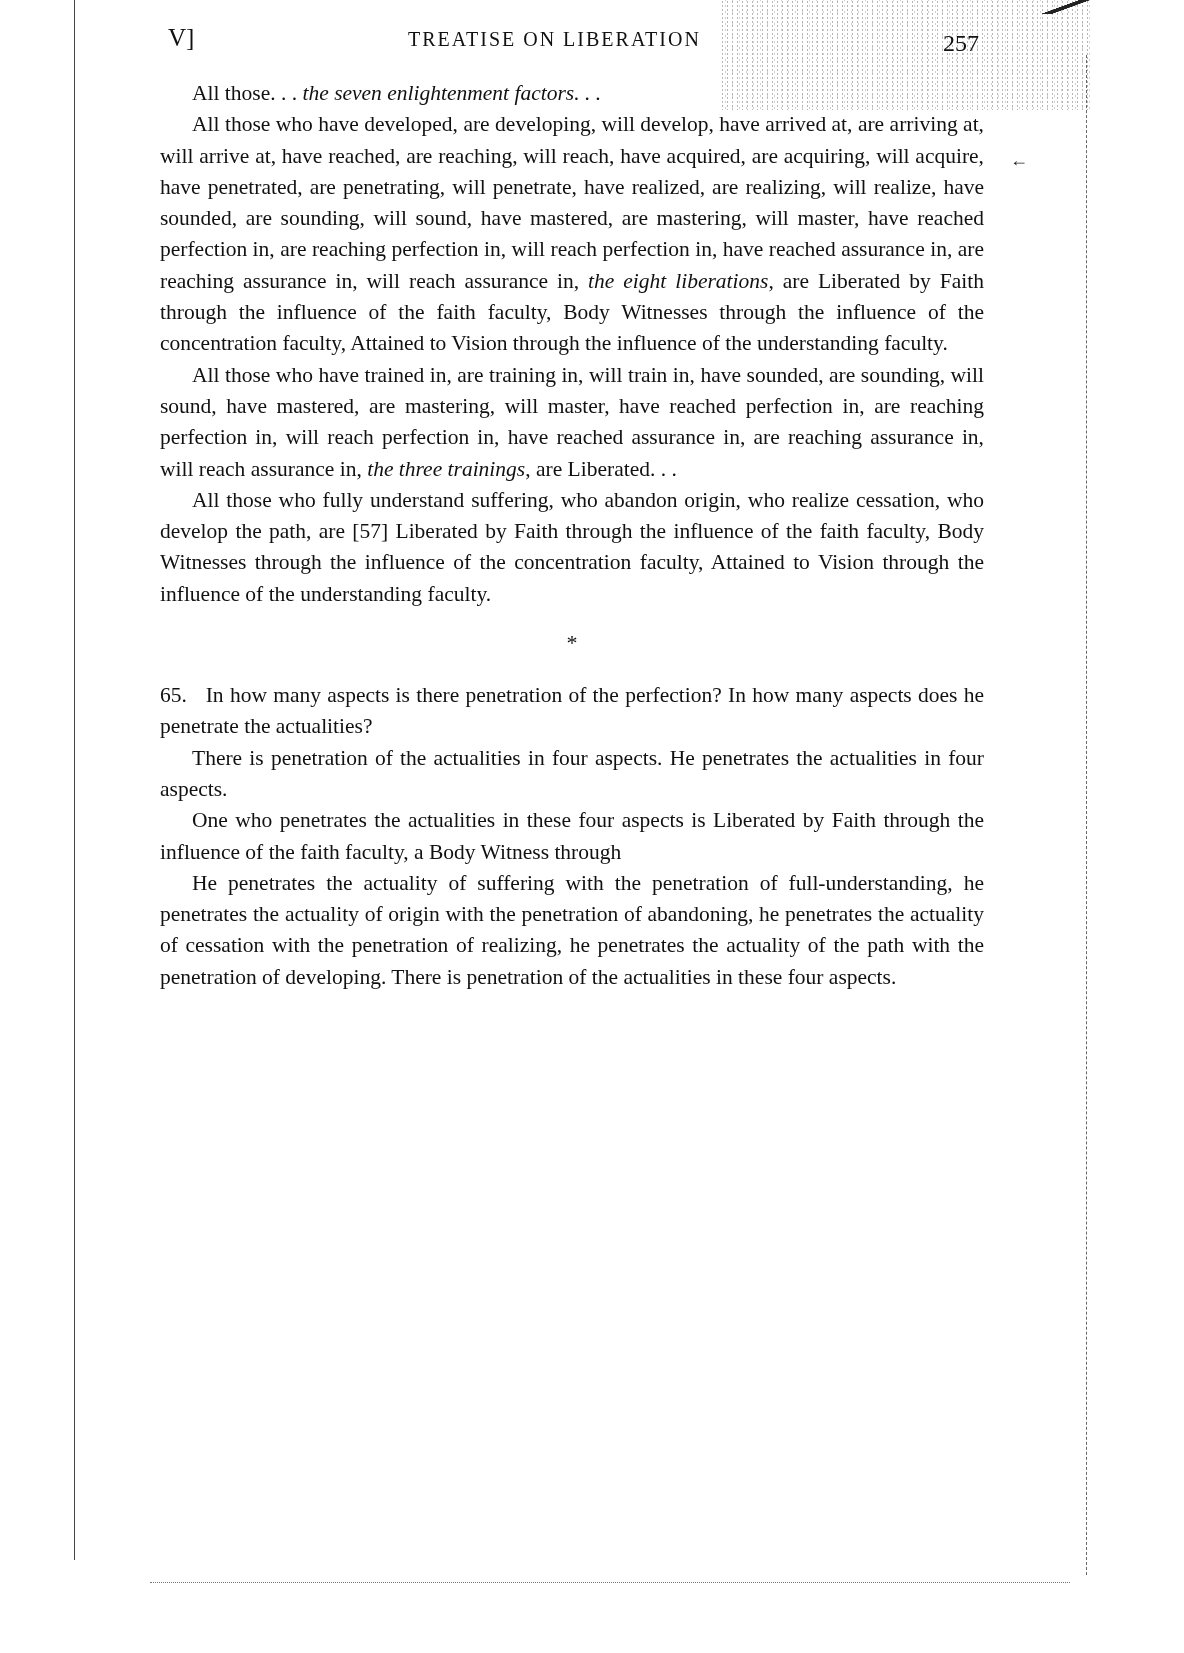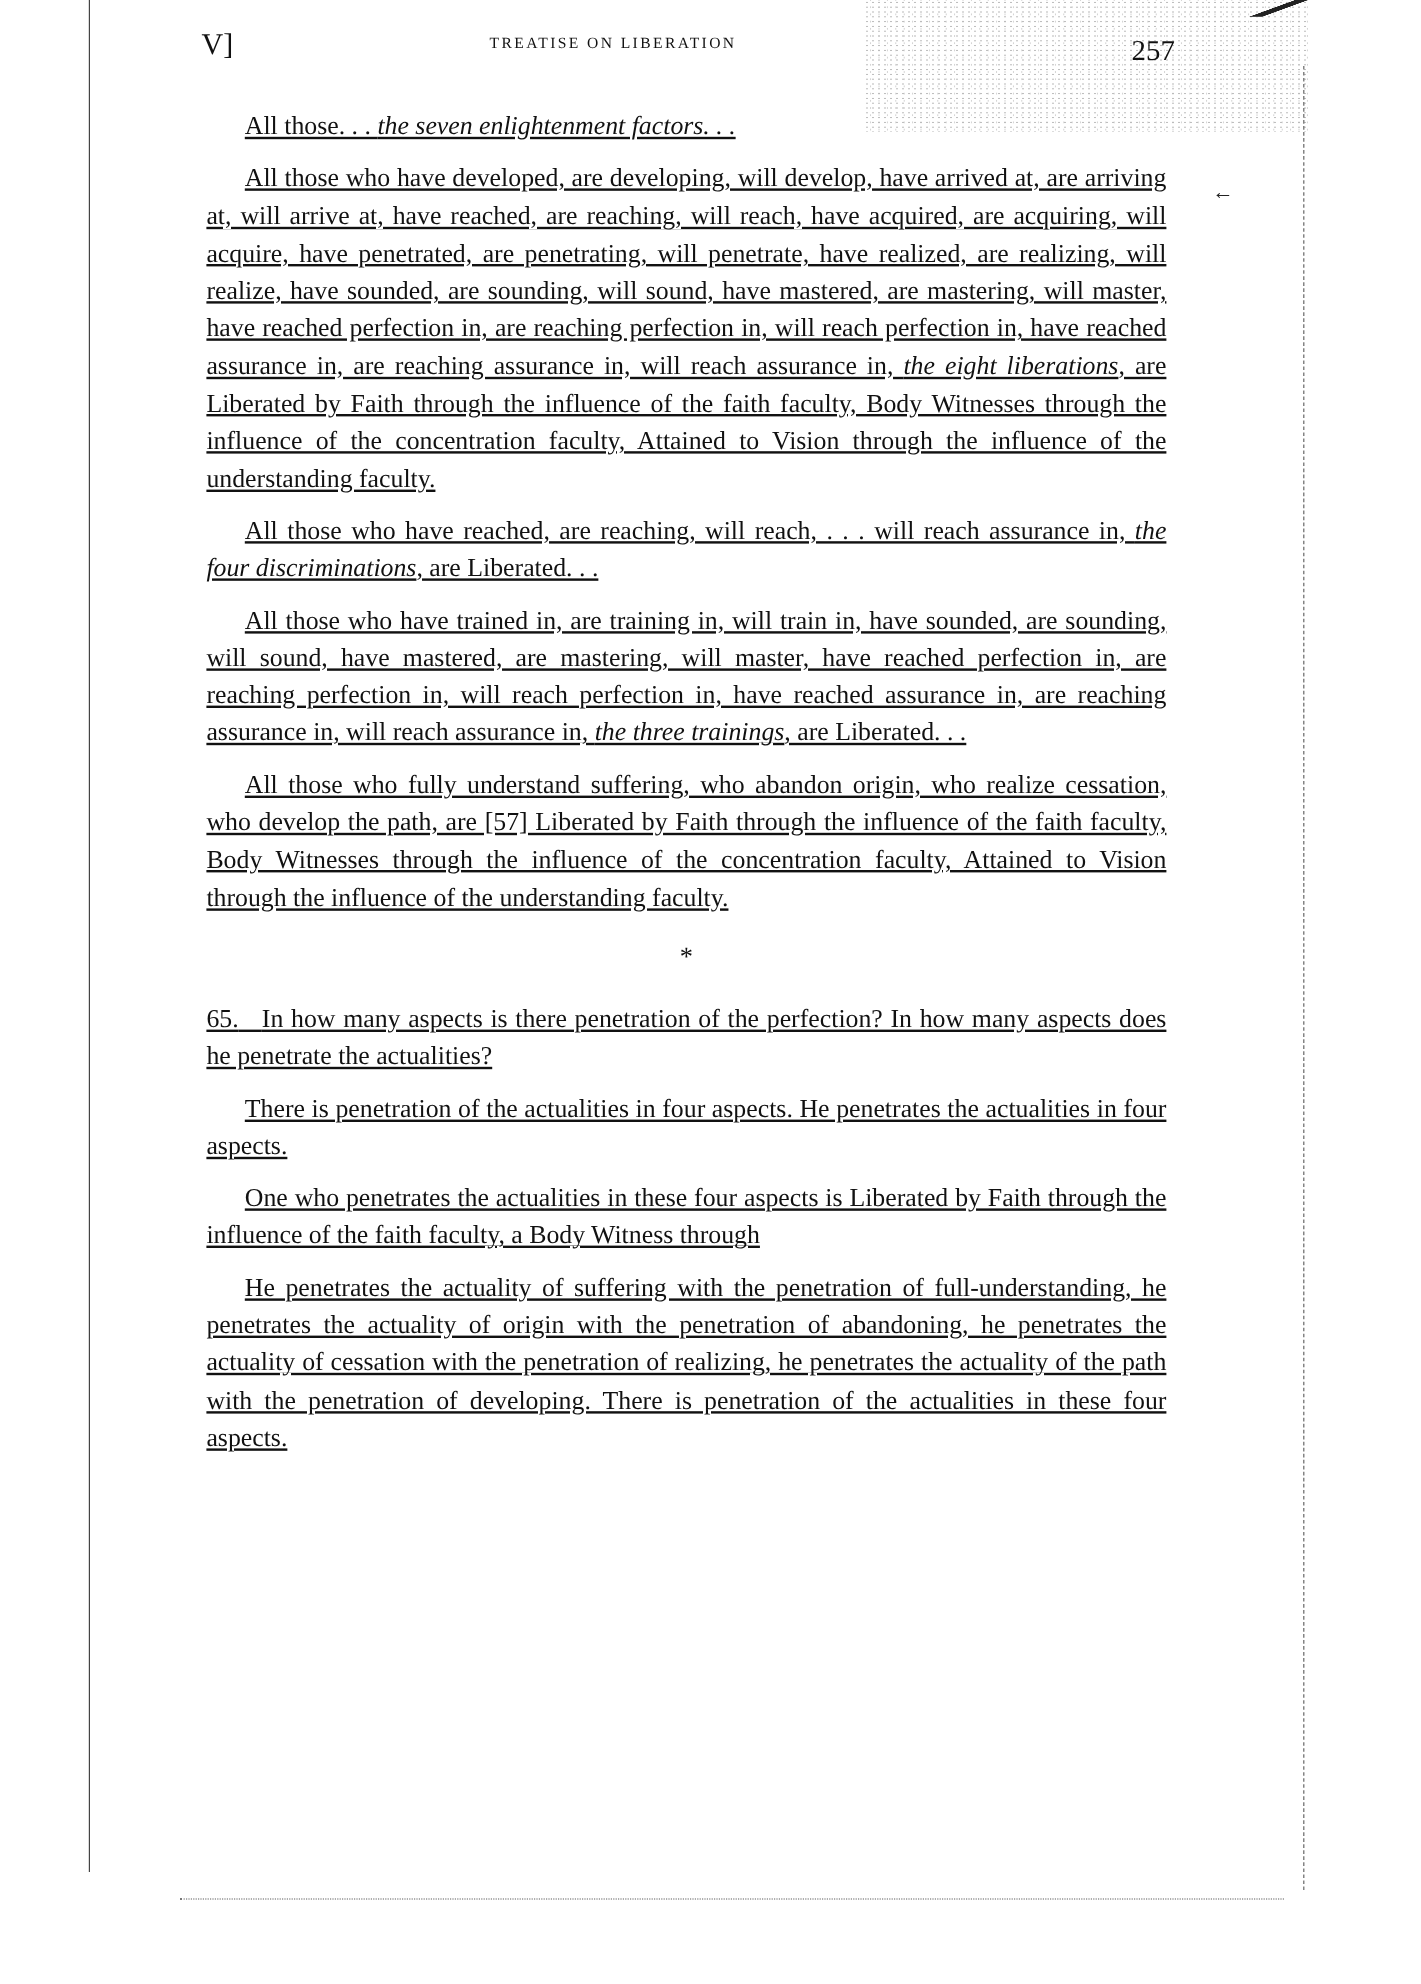--- a/index.html
+++ b/index.html
@@ -33,31 +33,31 @@
     position: absolute; left: 150px; top: 1582px; width: 920px; height: 0;
     border-top: 1px dotted #777;
   }
   .running-head {
     position: absolute; top: 24px; left: 0; width: 1184px; height: 40px;
   }
   .chapter-mark {
     position: absolute; left: 168px; top: 0; font-size: 25px;
   }
   .running-title {
-    position: absolute; left: 408px; top: 4px; font-size: 13px; letter-spacing: 2px;
+    position: absolute; left: 408px; top: 4px; font-size: 20px; letter-spacing: 2px;
   }
   .page-number {
     position: absolute; left: 943px; top: 6px; font-size: 24px;
   }
   .body-text {
     position: absolute; left: 160px; top: 78px; width: 824px;
     font-size: 21.5px; line-height: 31.3px; text-align: justify;
     font-family: "Liberation Serif", serif;
   }
-  .para { margin: 12px; text-indent: 32px; text-decoration: underline; }
+  .para { margin: 0; text-indent: 32px; }
   .para.q65 { text-indent: 0; }
   .separator {
     text-align: center; font-size: 22px; margin: 18px 0 22px 0; line-height: 30px;
   }
   em { font-style: italic; }
   .margin-mark {
     position: absolute; left: 1010px; top: 150px; font-size: 18px; color: #222;
   }
 </style>
 </head>
@@ -74,21 +74,20 @@
   <span class="running-title">TREATISE ON LIBERATION</span>
   <span class="page-number">257</span>
 </div>
 
 <span class="margin-mark">←</span>
 
 <div class="body-text">
   <div id="paras">
       <p class="para"><span>All those. . . </span><em>the seven enlightenment factors. . .</em></p>
       <p class="para"><span>All those who have developed, are developing, will develop, have arrived at, are arriving at, will arrive at, have reached, are reaching, will reach, have acquired, are acquiring, will acquire, have penetrated, are penetrating, will penetrate, have realized, are realizing, will realize, have sounded, are sounding, will sound, have mastered, are mastering, will master, have reached perfection in, are reaching perfection in, will reach perfection in, have reached assurance in, are reaching assurance in, will reach assurance in, </span><em>the eight liberations</em><span>, are Liberated by Faith through the influence of the faith faculty, Body Witnesses through the influence of the concentration faculty, Attained to Vision through the influence of the understanding faculty.</span></p>
-      <p class="para"><span>All those who have reached, are reaching, will reach, . . . will reach assurance in, </span><em>the four discriminations</em><span>, are Liberated. . .</span></p>
       <p class="para"><span>All those who have trained in, are training in, will train in, have sounded, are sounding, will sound, have mastered, are mastering, will master, have reached perfection in, are reaching perfection in, will reach perfection in, have reached assurance in, are reaching assurance in, will reach assurance in, </span><em>the three trainings</em><span>, are Liberated. . .</span></p>
       <p class="para"><span>All those who fully understand suffering, who abandon origin, who realize cessation, who develop the path, are [57] Liberated by Faith through the influence of the faith faculty, Body Witnesses through the influence of the concentration faculty, Attained to Vision through the influence of the understanding faculty.</span></p>
     </div>
 
   <div class="separator">*</div>
 
   <p class="para q65">
     <span>65.</span>&nbsp;&nbsp;&nbsp;<span>In how many aspects is there penetration of the perfection? In how many aspects does he penetrate the actualities?</span>
   </p>
   <p class="para">There is penetration of the actualities in four aspects. He penetrates the actualities in four aspects.</p>

